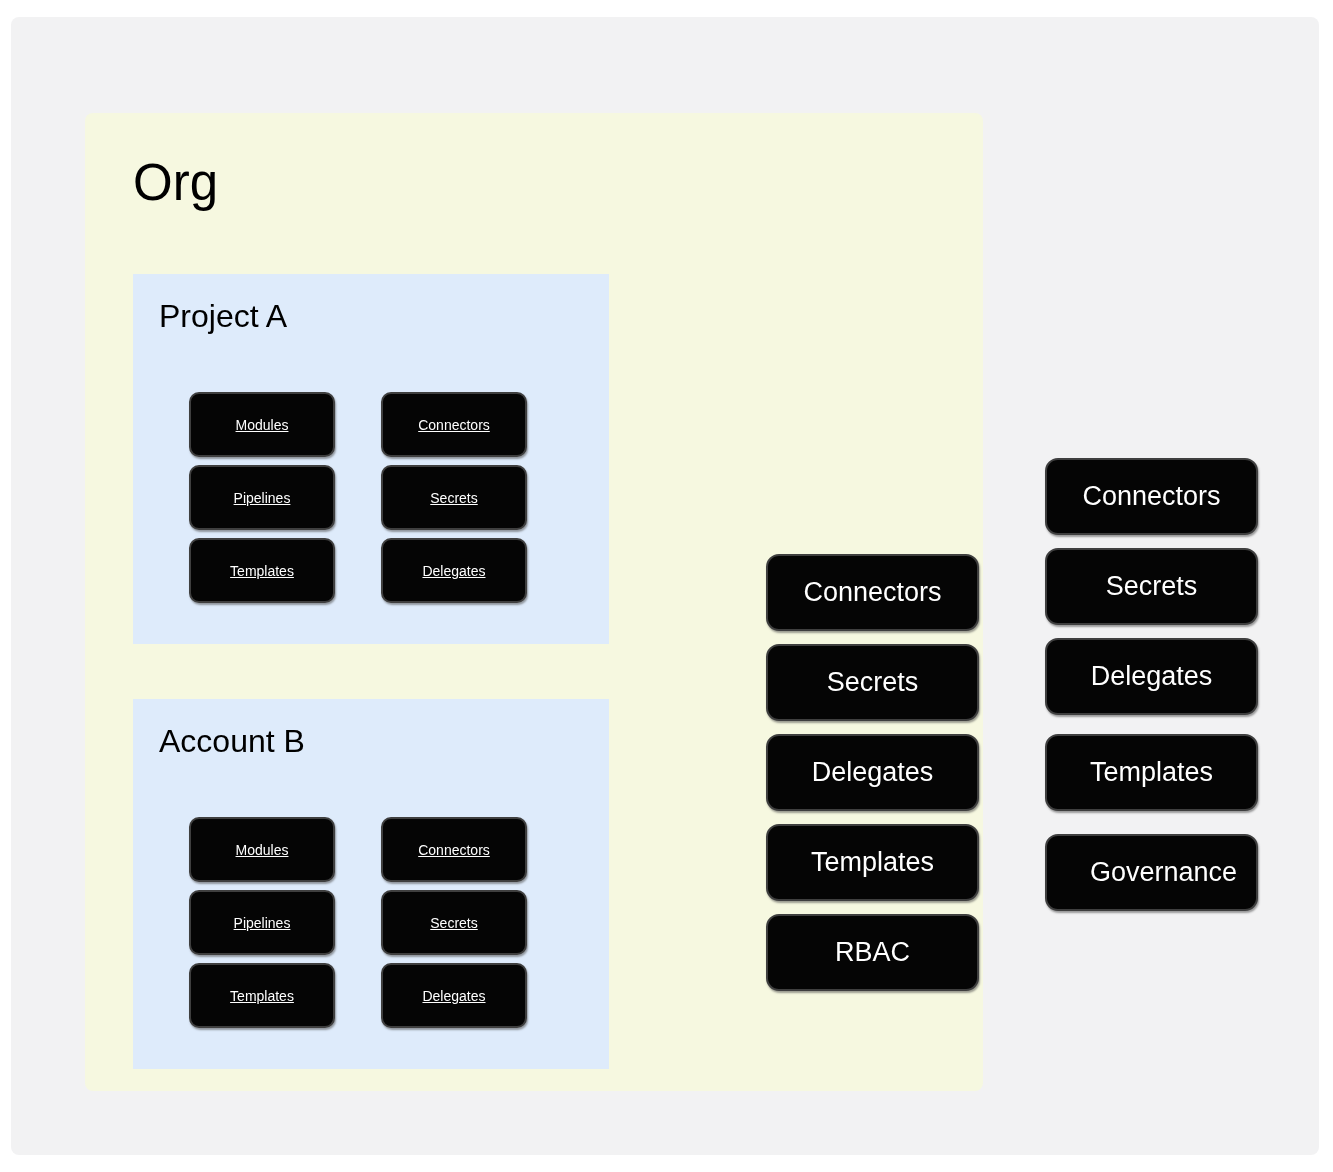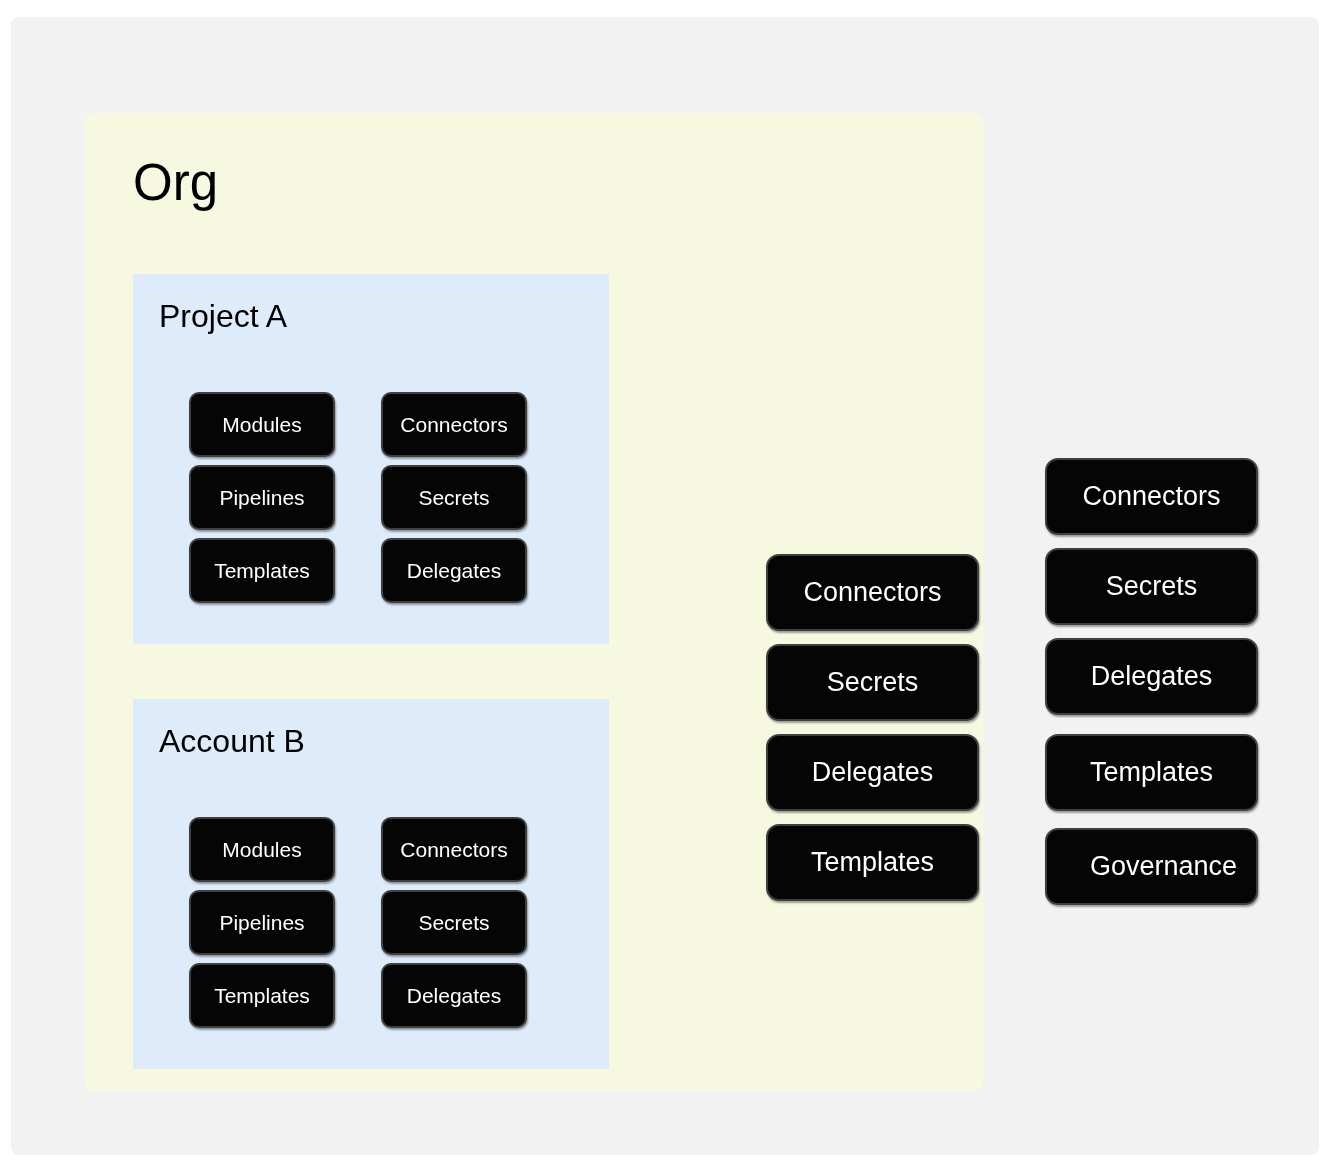--- a/index.html
+++ b/index.html
@@ -109,22 +109,23 @@
     justify-content: center;
     box-sizing: border-box;
     box-shadow: 1px 2px 2px rgba(80, 80, 80, 0.55);
     text-align: center;
     user-select: none;
   }
 
   .chip.small {
     width: 146px;
     height: 65px;
-    font-size: 21px;
+    font-size: 14px;
     border-radius: 10px;
+    text-decoration: underline;
   }
 
   .chip.large {
     width: 213px;
     height: 77px;
     font-size: 27px;
     border-radius: 13px;
   }
 
   
@@ -140,21 +141,21 @@
   
   .account-level-column {
     position: absolute;
     left: 1034px;
     top: 441px;
     display: flex;
     flex-direction: column;
     row-gap: 13px;
   }
   .account-level-column .chip:nth-child(4) { margin-top: 6px; }
-  .account-level-column .chip:nth-child(5) { margin-top: 4px; padding-left: 24px; }
+  .account-level-column .chip:nth-child(5) { margin-top: 10px; padding-left: 24px; }
 </style>
 </head>
 <body>
 
 <div id="stage">
 
   <div class="account-panel">
 
 
     <div class="org-panel">
@@ -183,20 +184,21 @@
           <div class="chip small">Templates</div>
           <div class="chip small">Delegates</div>
         </div>
       </div>
 
       <div class="org-level-column">
         <div class="chip large">Connectors</div>
         <div class="chip large">Secrets</div>
         <div class="chip large">Delegates</div>
         <div class="chip large">Templates</div>
+        <div class="chip large">RBAC</div>
       </div>
 
     </div>
 
     <div class="account-level-column">
       <div class="chip large">Connectors</div>
       <div class="chip large">Secrets</div>
       <div class="chip large">Delegates</div>
       <div class="chip large">Templates</div>
       <div class="chip large">Governance</div>

